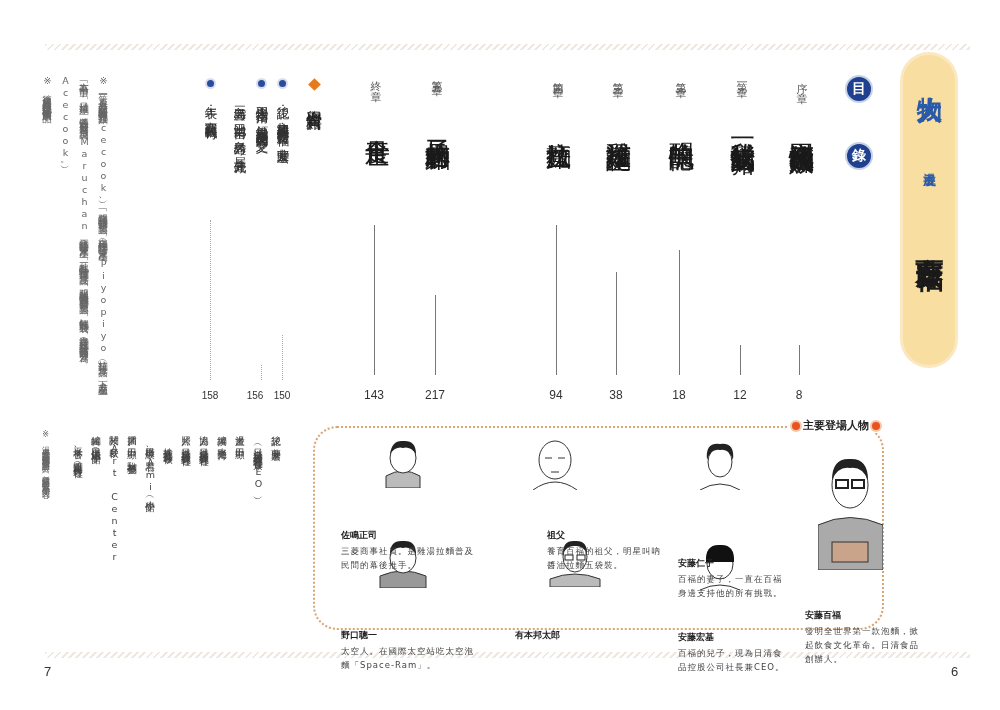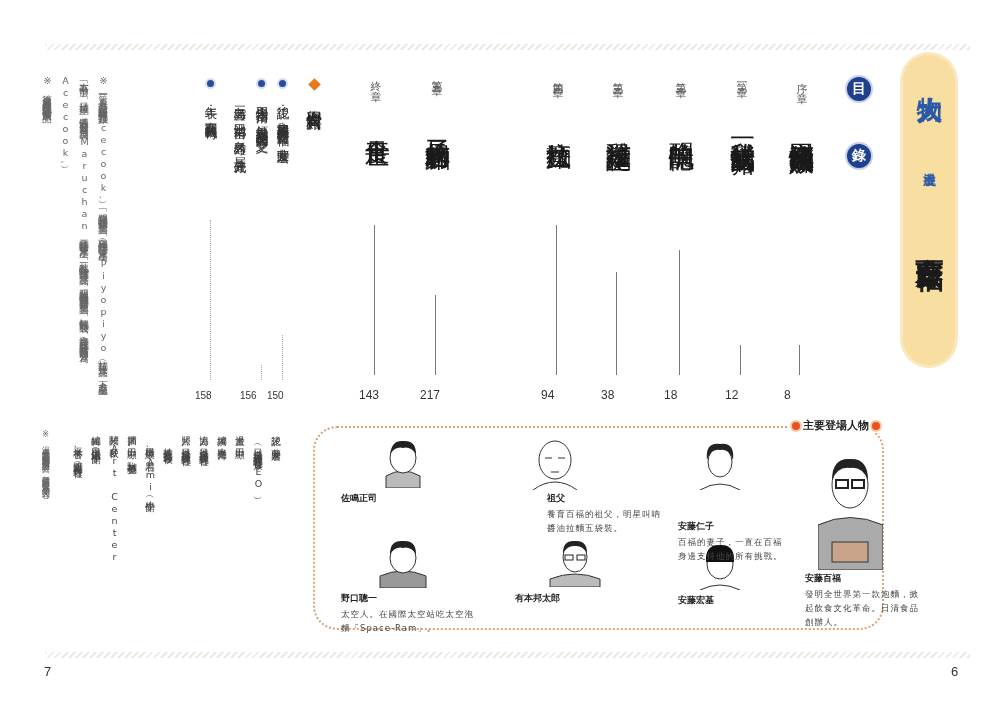--- a/index.html
+++ b/index.html
@@ -3,37 +3,37 @@
 <meta charset="utf-8">
 <style>
   html,body{margin:0;padding:0;}
   body{width:1000px;height:710px;background:#ffffff;position:relative;overflow:hidden;font-family:"DejaVu Serif",serif;color:#222;}
   .wave{position:absolute;left:45px;width:925px;height:6px;
     background:repeating-linear-gradient(135deg,#eee8e0 0 2px,transparent 2px 5px);}
   .vt{writing-mode:vertical-rl;text-orientation:upright;position:absolute;}
   .ch-label{font-size:11px;color:#555;letter-spacing:2px;}
   .ch-title{font-size:25px;color:#1a1a1a;letter-spacing:1px;font-family:"DejaVu Serif",serif;}
   .ch-line{position:absolute;width:1px;background:#777;}
-  .pg{position:absolute;font-family:"Liberation Sans",sans-serif;font-size:12px;color:#333;width:30px;}
+  .pg{position:absolute;font-family:"Liberation Sans",sans-serif;font-size:12px;color:#333;width:30px;text-align:center;}
   .cover{position:absolute;left:903px;top:55px;width:52px;height:310px;background:#f9dea2;border-radius:26px;
     box-shadow:0 0 0 3px #fbe8c0;}
   .cover-big{position:absolute;left:12px;top:22px;writing-mode:vertical-rl;text-orientation:upright;font-family:"DejaVu Sans",sans-serif;font-weight:bold;font-size:25px;color:#2b5aa8;line-height:28px;}
   .cover-small{position:absolute;left:17px;top:108px;writing-mode:vertical-rl;text-orientation:upright;font-family:"DejaVu Sans",sans-serif;font-size:13px;color:#2b5aa8;line-height:18px;}
   .cover-name{position:absolute;left:10px;top:180px;writing-mode:vertical-rl;text-orientation:upright;font-family:"DejaVu Sans",sans-serif;font-weight:bold;font-size:28px;color:#1a1a1a;line-height:32px;letter-spacing:2px;}
   .badge{position:absolute;width:24px;height:24px;border-radius:50%;background:#1f3f8f;color:#fff;font-size:14px;font-weight:bold;display:flex;align-items:center;justify-content:center;border:2px solid #c7d1e6;font-family:"DejaVu Sans",sans-serif;}
   .bullet{position:absolute;width:7px;height:7px;border-radius:50%;background:#2a4c9c;box-shadow:0 0 0 2px #d8def0;}
   .diamond{position:absolute;width:9px;height:9px;background:#e87a1e;transform:rotate(45deg);}
   .sub{font-size:12.5px;color:#333;letter-spacing:1px;}
   .note{font-family:"DejaVu Sans",sans-serif;font-size:9.5px;color:#666;letter-spacing:1px;line-height:19px;}
   .credit{font-family:"DejaVu Sans",sans-serif;font-size:9.5px;color:#444;line-height:18px;letter-spacing:1px;}
   .dotline{position:absolute;border-left:1px dotted #aaa;}
   .cast-box{position:absolute;left:313px;top:426px;width:567px;height:200px;border:2px dotted #d9a574;border-radius:24px;}
   .cast-title{position:absolute;left:788px;top:418px;background:#fff;padding:0 4px;font-family:"DejaVu Sans",sans-serif;font-weight:bold;font-size:11px;color:#222;display:flex;align-items:center;gap:3px;}
   .dotcirc{display:inline-block;width:8px;height:8px;border-radius:50%;background:#e8541e;box-shadow:0 0 0 2px #f6c6a8;}
-  .person{position:absolute;font-family:"DejaVu Sans",sans-serif;}
+  .person{position:absolute;font-family:"DejaVu Sans",sans-serif;margin-top:37px;}
   .person .nm{font-size:9px;font-weight:bold;color:#222;margin-bottom:2px;}
   .person .ds{font-size:8.5px;color:#444;line-height:14px;letter-spacing:1px;}
   .portrait{position:absolute;}
   .pnum{position:absolute;font-family:"Liberation Sans",sans-serif;font-size:13px;color:#333;}
 </style>
 </head>
 <body>
 
 <div class="wave" style="top:44px;"></div>
 <div class="wave" style="top:652px;"></div>
@@ -179,20 +179,21 @@
   <rect x="32" y="20" width="8" height="5" fill="none" stroke="#222"></rect>
 </svg>
 <svg class="portrait" style="left:695px;top:538px;" width="50" height="52" viewBox="0 0 50 52">
   <path d="M5 52 Q25 42 45 52" fill="none" stroke="#333"></path>
   <ellipse cx="25" cy="26" rx="13" ry="15" fill="#fff" stroke="#333"></ellipse>
   <path d="M11 24 Q10 6 25 7 Q40 6 39 24 L11 24Z" fill="#111"></path>
 </svg>
 
 <div class="person" style="left:341px;top:492px;width:140px;">
   <div class="nm">佐鳴正司</div>
+  <div class="ds">三菱商事社員。是雞湯拉麵普及民間的幕後推手。</div>
 </div>
 <div class="person" style="left:547px;top:492px;width:115px;">
   <div class="nm">祖父</div>
   <div class="ds">養育百福的祖父，明星叫吶醬油拉麵五袋裝。</div>
 </div>
 <div class="person" style="left:678px;top:520px;width:112px;">
   <div class="nm">安藤仁子</div>
   <div class="ds">百福的妻子，一直在百福身邊支持他的所有挑戰。</div>
 </div>
 <div class="person" style="left:805px;top:572px;width:120px;">
@@ -201,16 +202,17 @@
 </div>
 <div class="person" style="left:341px;top:592px;width:140px;">
   <div class="nm">野口聰一</div>
   <div class="ds">太空人。在國際太空站吃太空泡麵「Space-Ram」。</div>
 </div>
 <div class="person" style="left:515px;top:592px;width:115px;">
   <div class="nm">有本邦太郎</div>
 </div>
 <div class="person" style="left:678px;top:594px;width:112px;">
   <div class="nm">安藤宏基</div>
+  <div class="ds">百福的兒子，現為日清食品控股公司社長兼CEO。</div>
 </div>
 
 <div class="pnum" style="left:44px;top:664px;">7</div>
 <div class="pnum" style="left:951px;top:664px;">6</div>
 
 </body></html>

